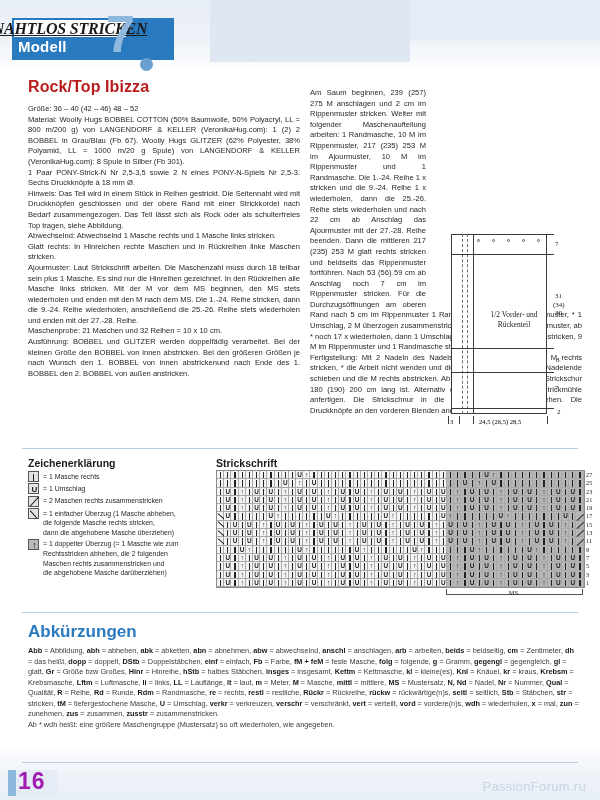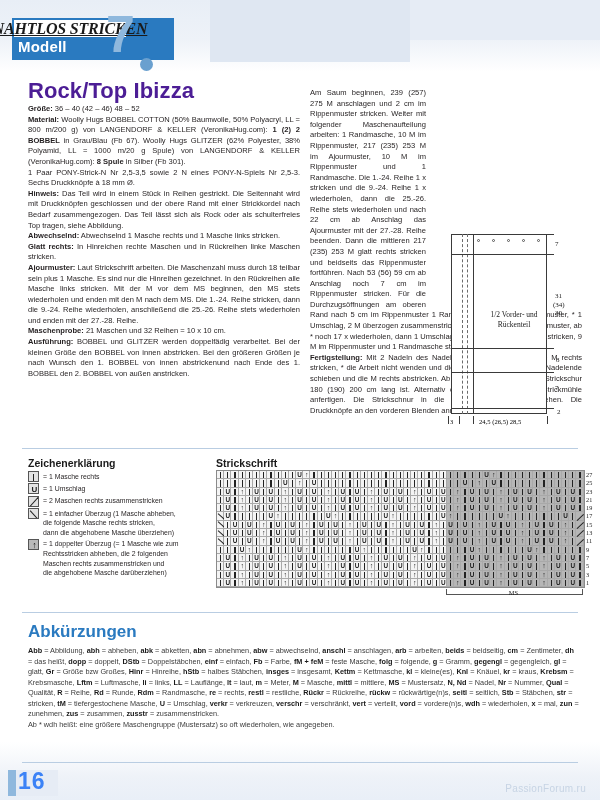--- a/index.html
+++ b/index.html
@@ -70,38 +70,38 @@
   }
   .model-dot {
     position:absolute; left:140px; top:58px;
     width:13px; height:13px; border-radius:50%;
     background:#6aa0cf;
   }
 
   
   .doc-title {
     position:absolute; left:28px; top:78px;
-    font-size:22px; font-weight:bold; color:#4c1d95;
+    font-size:16px; font-weight:bold; color:#b91c1c;
     letter-spacing:0.1px;
   }
 
   
   .col {
     position:absolute;
     font-size:7.55px;
     line-height:10.6px;
     color:#231f20;
     text-align:justify;
     -webkit-hyphens:auto; hyphens:auto;
   }
   .col-left  { left:28px;  top:104px; width:272px; }
   .col-right { left:310px; top:88px;  width:272px; }
 
   .col p { margin:0; padding:0; }
-  .col b { font-weight:bold; }
+  .col b { font-weight:normal; }
 
   
   .schematic-float {
     float:right;
     width:148px; height:212px;
     margin:4px 0 4px 8px;
     shape-outside: inset(0);
   }
 
   
@@ -316,26 +316,26 @@
     width:44px; height:26px;
     background:#e6ecf5;
   }
   .pagenum-bar {
     position:absolute; left:8px; top:770px;
     width:8px; height:26px;
     background:#8fb8dd;
   }
   .pagenum {
     position:absolute; left:18px; top:768px;
-    font-size:23px; font-weight:bold; color:#3b82f6;
+    font-size:23px; font-weight:bold; color:#a21caf;
     letter-spacing:1px;
   }
   .watermark {
     position:absolute; right:14px; bottom:6px;
-    font-size:10px; color:#c7d4e4;
+    font-size:13px; color:#c7d4e4;
     letter-spacing:0.3px;
     text-align:right;
   }
 </style>
 </head>
 <body>
 
 <div class="page-bg"></div>
 <div class="tint-top"></div>
 <div class="tint-block"></div>

